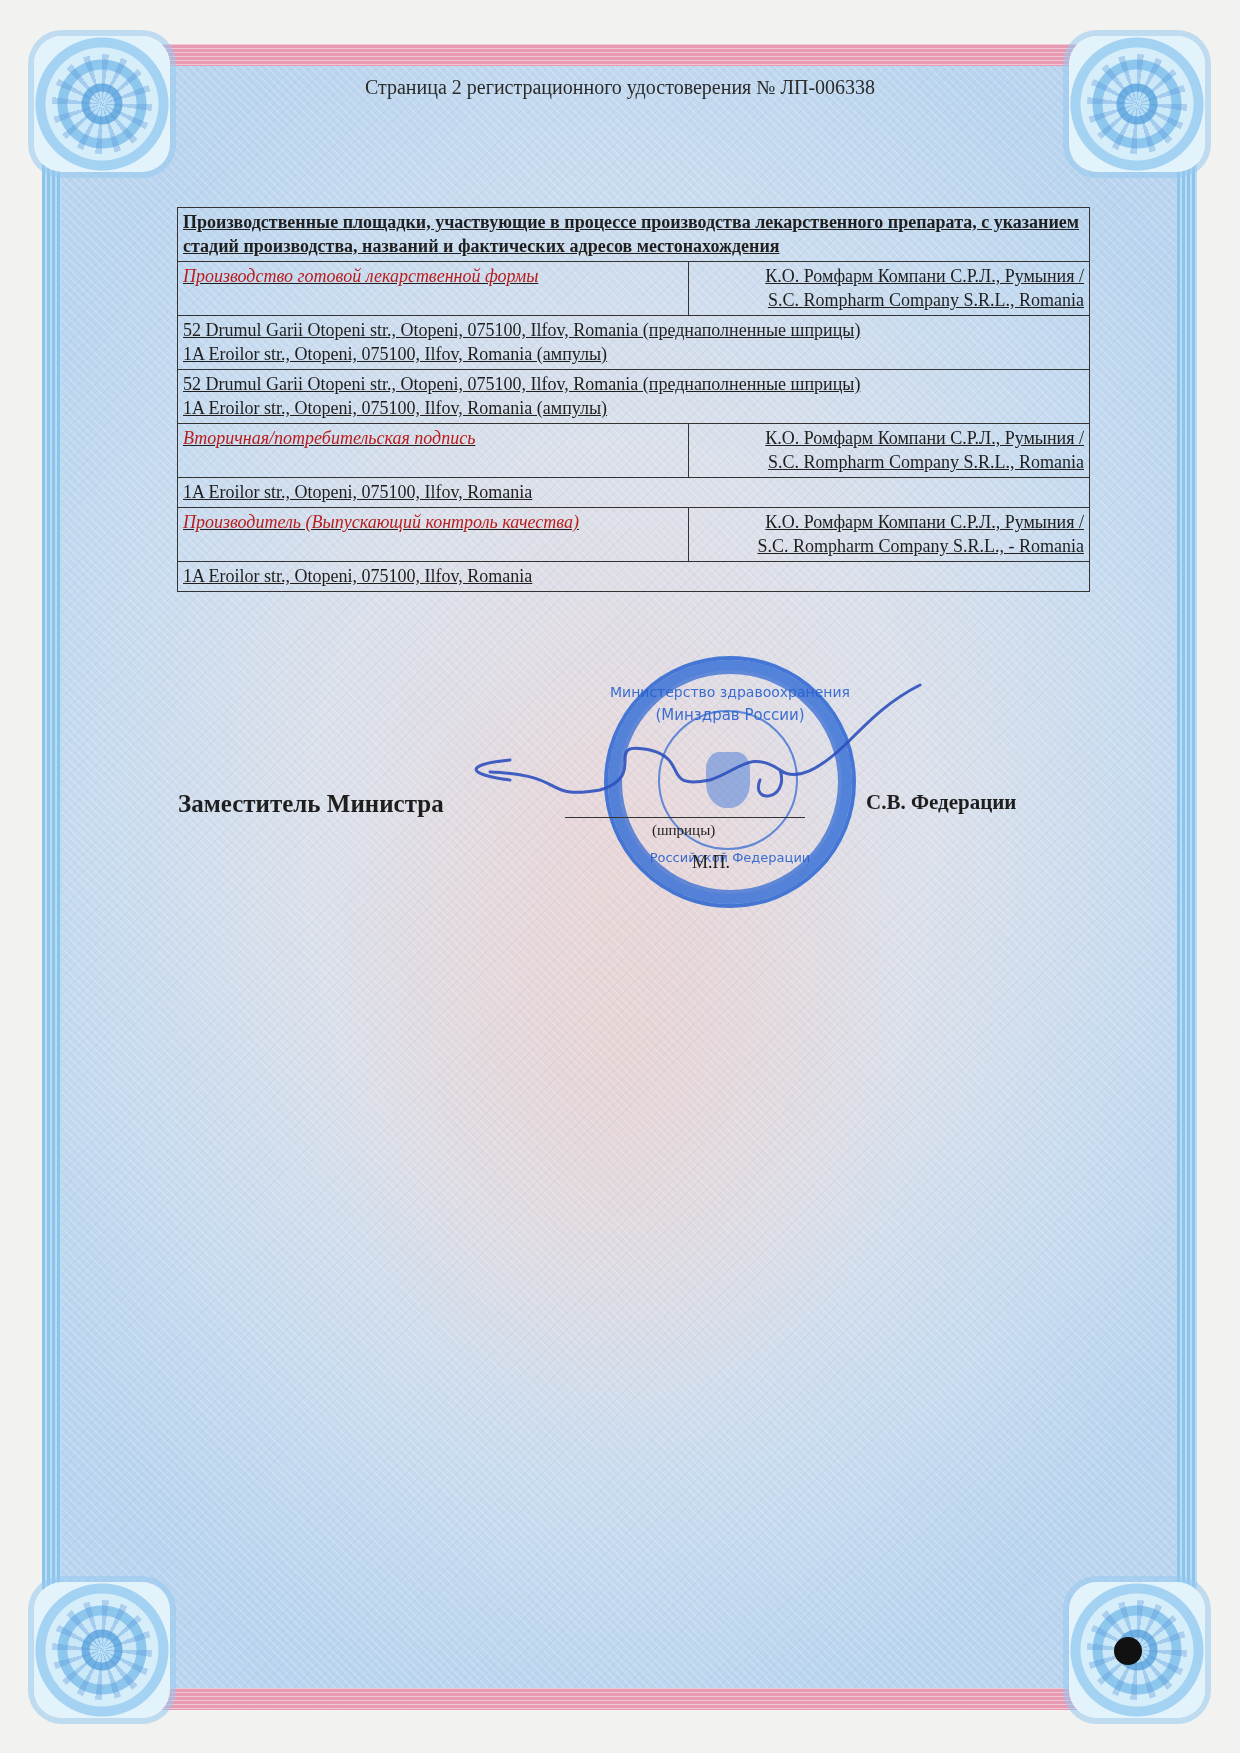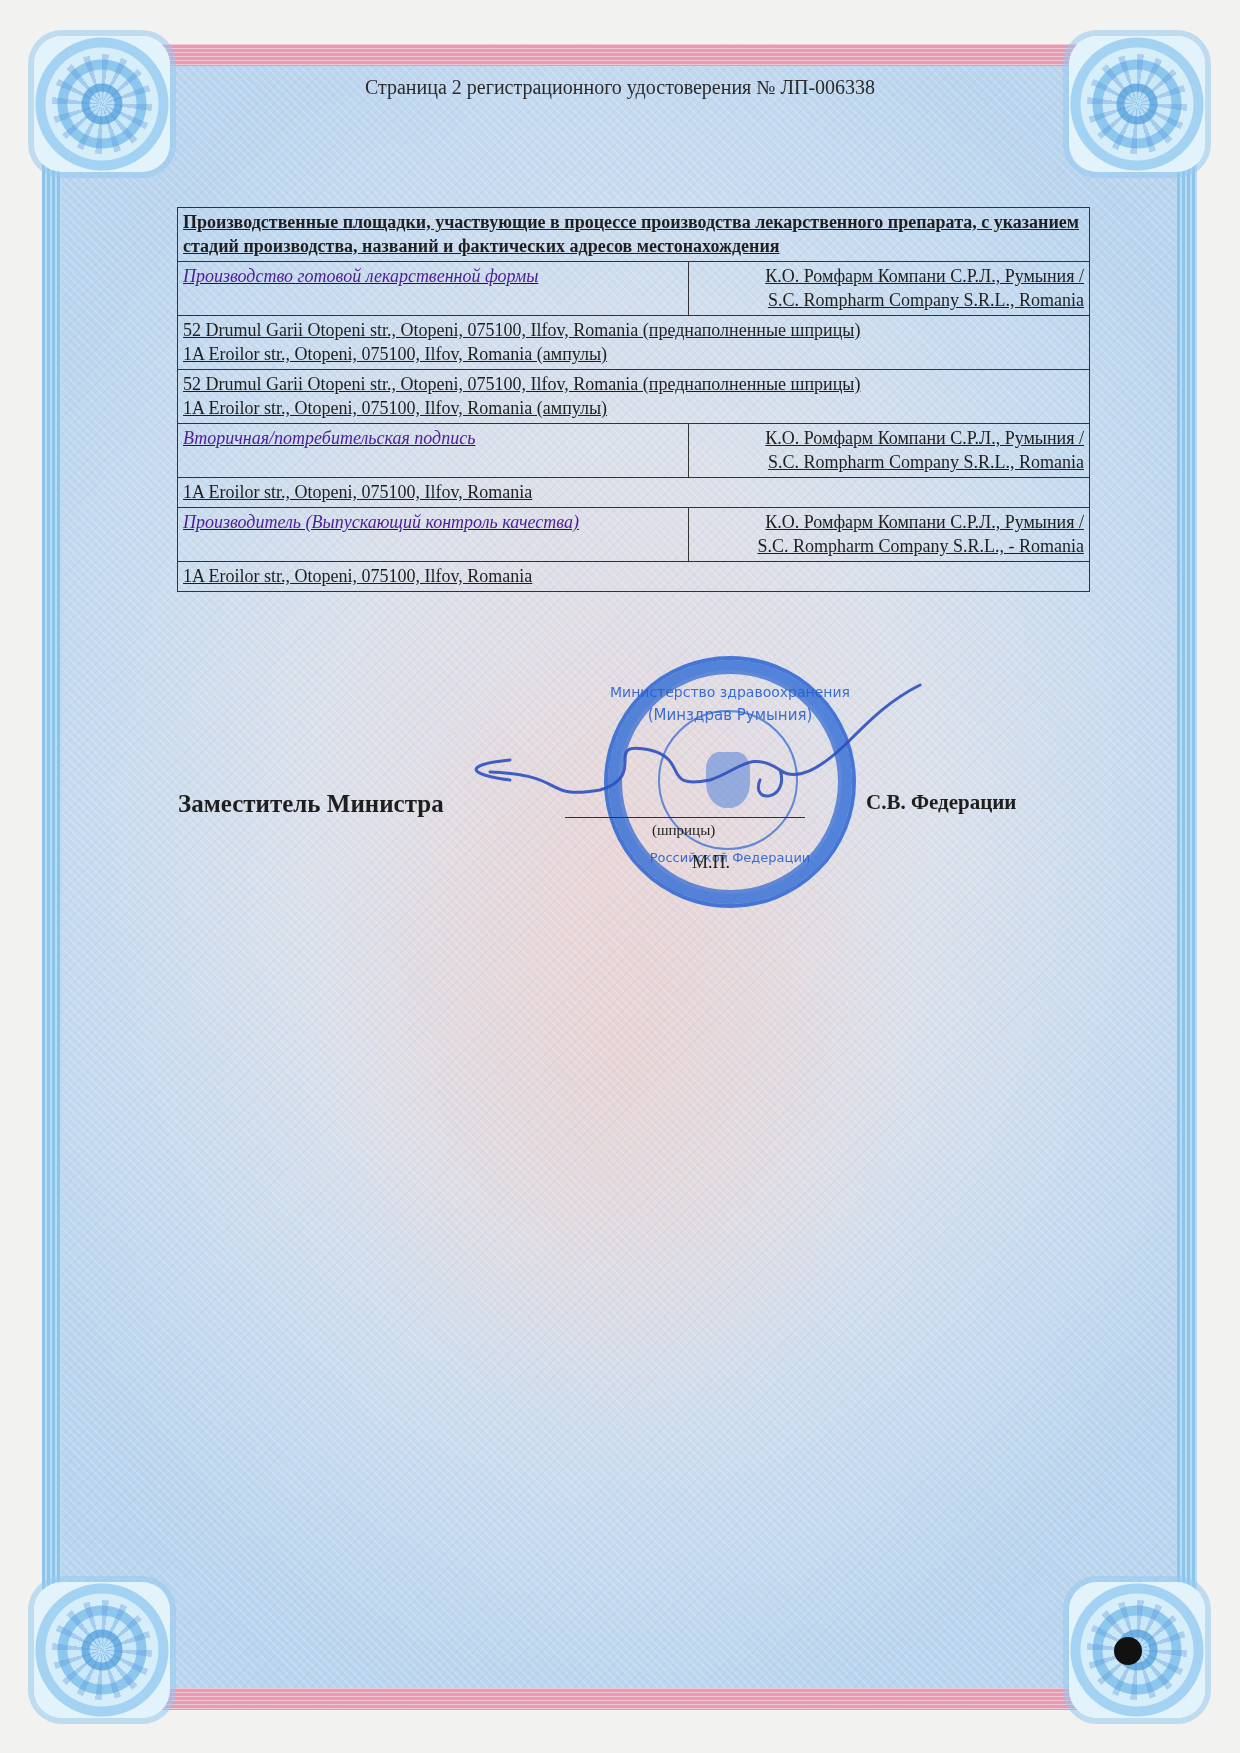--- a/index.html
+++ b/index.html
@@ -64,21 +64,21 @@
   }
 
   table.sites {
     position: absolute; left: 177px; top: 207px; width: 913px;
     border-collapse: collapse; font-size: 18px; line-height: 24px; text-decoration: underline;
   }
   table.sites td {
     border: 1.5px solid #333; padding: 2px 5px 3px 5px; vertical-align: top;
   }
   td.head { font-weight: bold; font-size: 18px; line-height: 24px; padding-top: 5px; }
-  td.stage { font-style: italic; color: #4c1d95; width: 507px; }
+  td.stage { font-style: italic; color: #b91c1c; width: 507px; }
   td.company { width: 395px; text-align: right; }
 
   .signature-block { position: absolute; top: 790px; left: 0; width: 1240px; height: 120px; }
   .sig-title {
     position: absolute; left: 178px; top: 0; font-weight: bold; font-size: 25px;
   }
   .sig-line {
     position: absolute; left: 565px; top: 27px; width: 240px; border-top: 1px solid #333;
   }
   .sig-caption { position: absolute; left: 652px; top: 32px; font-size: 15px; }
@@ -176,21 +176,21 @@
   <tr>
     <td colspan="2">
       <div>1A Eroilor str., Otopeni, 075100, Ilfov, Romania</div>
     </td>
   </tr>
 </tbody>
   </table>
 
 <div class="stamp">
   <div class="stamp-text stamp-t1">Министерство здравоохранения</div>
-  <div class="stamp-text stamp-t2">(Минздрав Румыния)</div>
+  <div class="stamp-text stamp-t2">(Минздрав России)</div>
   <div class="stamp-inner">
     <div class="stamp-emblem"></div>
   </div>
   <div class="stamp-text stamp-t3">Российской Федерации</div>
 </div>
 
 <div class="signature-block">
   <div class="sig-title">Заместитель Министра</div>
   <div class="sig-line"></div>
   <div class="sig-caption">(шприцы)</div>

